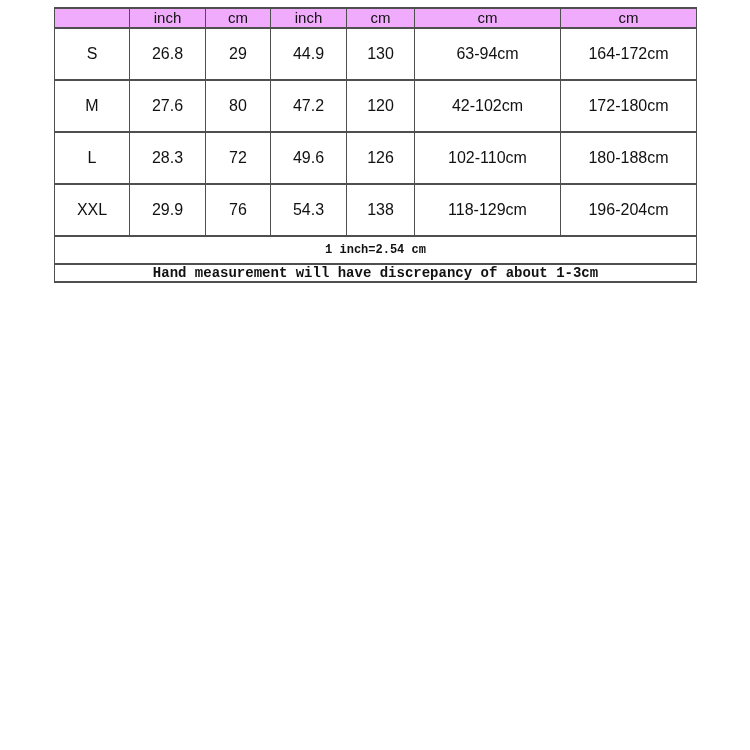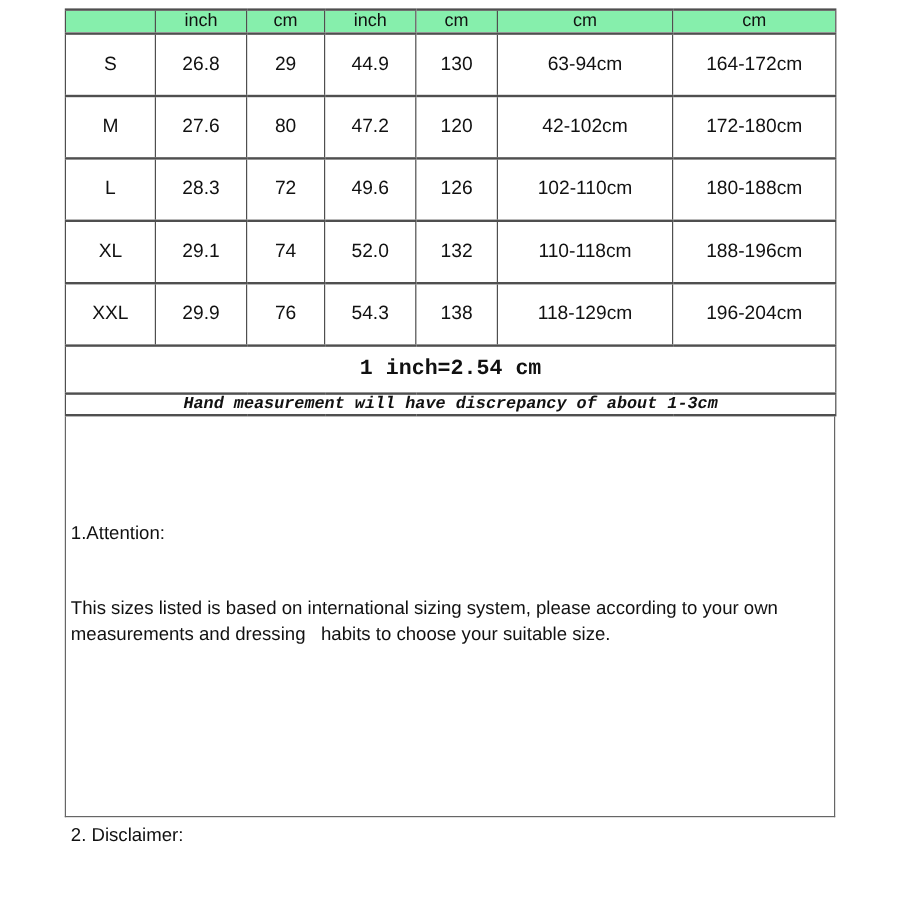--- a/index.html
+++ b/index.html
@@ -35,45 +35,44 @@
     overflow: hidden;
   }
   .head-row th {
     background: #e9e9e9;
     font-size: 20px;
     font-weight: bold;
     height: 58px;
     line-height: 1.25;
   }
   .sub-row th {
-    background: #86efac;
+    background: #f0abfc;
     font-size: 15px;
     font-weight: normal;
     height: 20px;
     line-height: 1.1;
   }
   .data-row td {
     background: #ffffff;
     font-size: 16px;
     font-weight: normal;
     height: 52px;
   }
   .merge-row td {
     background: #ffffff;
     font-family: "Liberation Mono", "DejaVu Sans Mono", monospace;
     font-weight: bold;
   }
   .conv-row td {
-    height: 40px;
-    font-size: 18px;
+    height: 28px;
+    font-size: 12px;
   }
   .note-row td {
     height: 17px;
     font-size: 14px;
-    font-style: italic;
   }
   .notes-box {
     border: 1px solid #666666;
     border-top: none;
     width: 642px;
     height: 334px;
     padding: 3px 6px 6px 4px;
     font-size: 15.5px;
     line-height: 21px;
     white-space: pre-wrap;
@@ -128,53 +127,32 @@
       <tr class="data-row">
         <td>L</td>
         <td>28.3</td>
         <td>72</td>
         <td>49.6</td>
         <td>126</td>
         <td>102-110cm</td>
         <td>180-188cm</td>
       </tr>
       <tr class="data-row">
-        <td>XL</td>
-        <td>29.1</td>
-        <td>74</td>
-        <td>52.0</td>
-        <td>132</td>
-        <td>110-118cm</td>
-        <td>188-196cm</td>
-      </tr>
-      <tr class="data-row">
         <td>XXL</td>
         <td>29.9</td>
         <td>76</td>
         <td>54.3</td>
         <td>138</td>
         <td>118-129cm</td>
         <td>196-204cm</td>
       </tr>
 
       <tr class="merge-row conv-row">
         <td colspan="7">1 inch=2.54 cm</td>
       </tr>
       <tr class="merge-row note-row">
         <td colspan="7">Hand measurement will have discrepancy of about 1-3cm</td>
       </tr>
     </tbody>
   </table>
 
-  <div class="notes-box">
-    <div class="note-sec">
-      <div>1.Attention:</div>
-      <div>This sizes listed is based on international sizing system, please according to your own measurements and dressing   habits to choose your suitable size.</div>
-    </div>
-    <div class="note-sec">
-      <div>2. Disclaimer:</div>
-      
-    </div>
-    
-    
-  </div>
 
 </div>
 
 </body></html>

